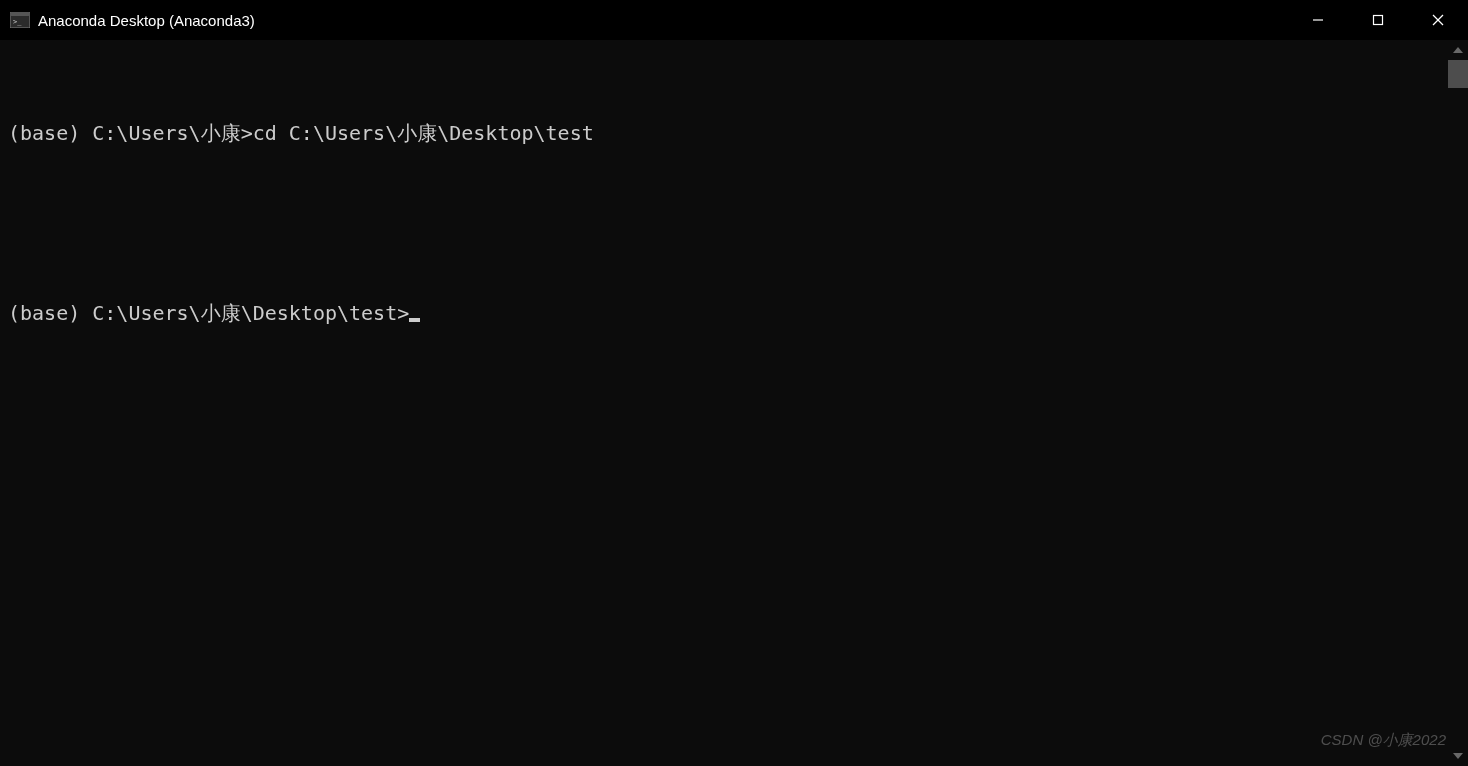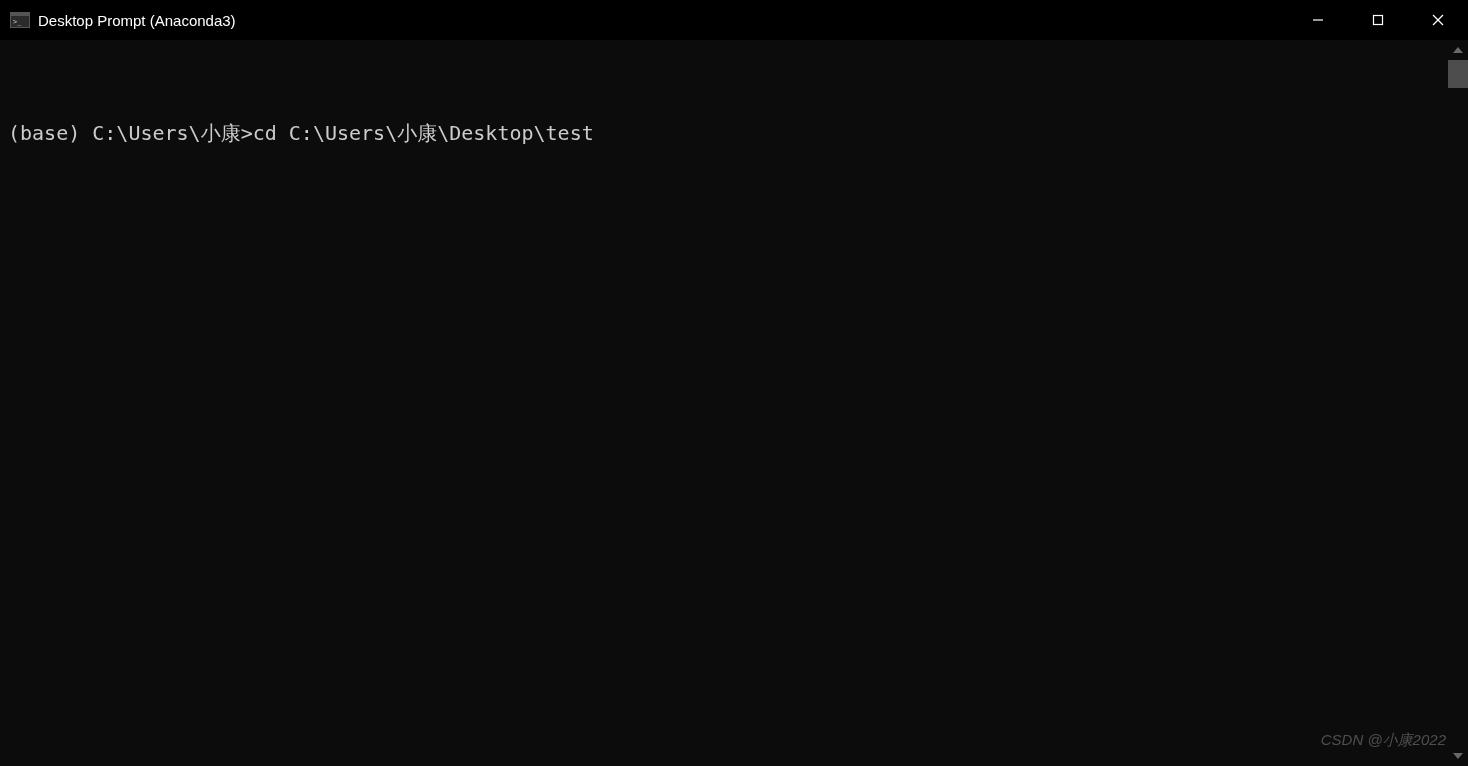--- a/index.html
+++ b/index.html
@@ -143,21 +143,21 @@
 
 <div class="titlebar">
   <div class="titlebar-left">
     <span class="app-icon">
       <svg viewBox="0 0 20 16">
         <rect x="0" y="0" width="20" height="16" rx="1.5" fill="#2b2b2b" stroke="#808080" stroke-width="1"></rect>
         <rect x="0" y="0" width="20" height="4" rx="1.5" fill="#555"></rect>
         <text x="3" y="12" font-size="7" fill="#ccc" font-family="monospace">&gt;_</text>
       </svg>
     </span>
-    <span class="title-text">Desktop Prompt (Anaconda3)</span>
+    <span class="title-text">Anaconda Desktop (Anaconda3)</span>
   </div>
   <div class="window-controls">
     <div class="win-btn">
       <svg viewBox="0 0 12 12">
           <line x1="1" y1="6" x2="11" y2="6" stroke="#ffffff" stroke-width="1.2"></line>
         </svg>
     </div>
     <div class="win-btn">
       <svg viewBox="0 0 12 12">
           <rect x="1.5" y="1.5" width="9" height="9" fill="none" stroke="#ffffff" stroke-width="1.2"></rect>
@@ -169,20 +169,21 @@
         <line x1="11" y1="1" x2="1" y2="11" stroke="#ffffff" stroke-width="1.2"></line>
       </svg>
     </div>
   </div>
 </div>
 
 <div class="terminal-area">
   <div class="terminal-content">
     <div class="terminal-line"><span>(base) C:\Users\小康&gt;</span><span>cd C:\Users\小康\Desktop\test</span></div>
     <div class="terminal-line">&nbsp;</div>
+    <div class="terminal-line prompt-line"><span>(base) C:\Users\小康\Desktop\test&gt;</span><span></span><span class="cursor"></span></div>
   </div>
 
   <div class="scrollbar">
     <div class="scroll-arrow up">
       <svg viewBox="0 0 10 6">
           <path d="M0 6 L5 0 L10 6 Z" fill="#686868"></path>
         </svg>
     </div>
     <div class="scroll-thumb"></div>
     <div class="scroll-arrow down">

